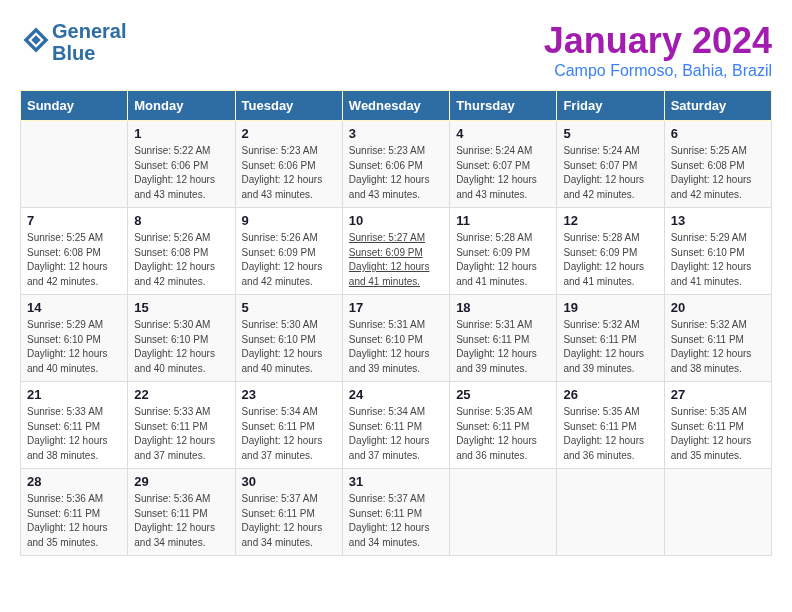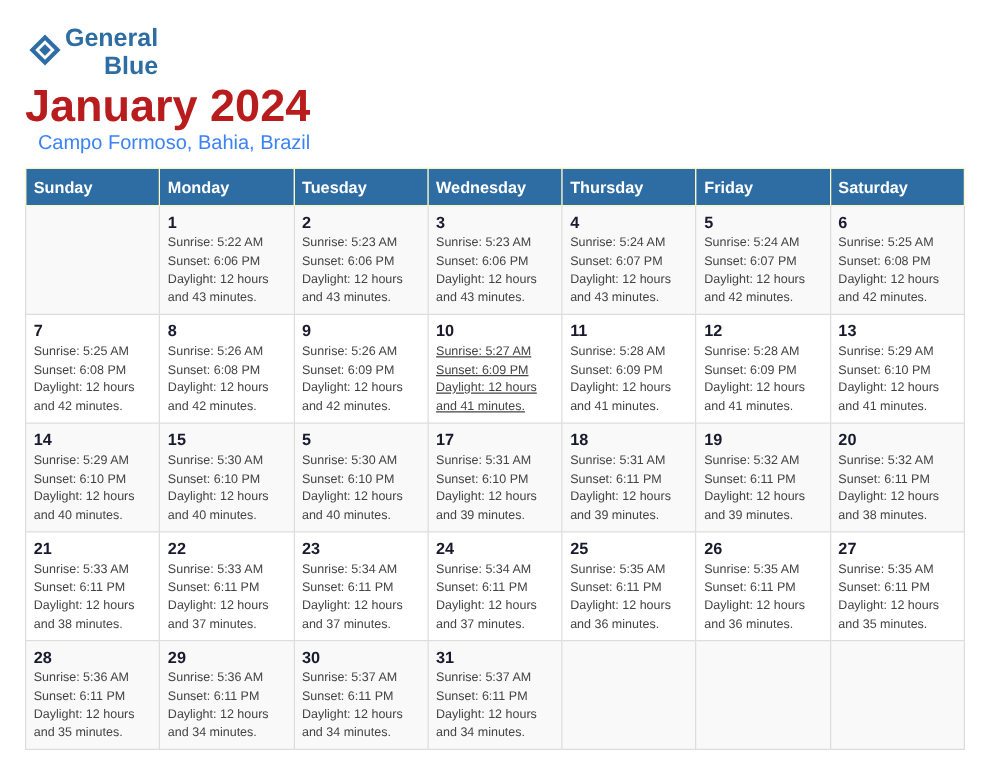--- a/index.html
+++ b/index.html
@@ -8,39 +8,38 @@
       background: #fff;
       width: 792px;
       min-height: 612px;
       padding: 20px;
     }
     .header-section {
       display: flex;
       justify-content: space-between;
       align-items: flex-start;
       margin-bottom: 10px;
-      flex-direction: column;
     }
     .logo {
       display: flex;
       align-items: center;
       gap: 2px;
     }
     .logo-icon {
       width: 28px;
       height: 28px;
       margin-left: 2px;
     }
     .title-section {
       text-align: right;
     }
     .main-title {
       font-size: 36px;
       font-weight: bold;
-      color: #b91c1c;
+      color: #a21caf;
     }
     .subtitle {
       font-size: 16px;
       color: #3b82f6;
     }
     table {
       width: 100%;
       border-collapse: collapse;
       font-size: 11.5px;
     }
@@ -97,21 +96,21 @@
       <svg class="logo-icon" viewBox="0 0 36 36">
         <polygon points="18,2 34,18 18,34 2,18" fill="#2e6da4"></polygon>
         <polygon points="18,8 28,18 18,28 8,18" fill="#fff"></polygon>
         <polygon points="18,12 24,18 18,24 12,18" fill="#2e6da4"></polygon>
       </svg>
     </div>
     <div>
       <div style="font-size:20px;font-weight:bold;color:#1a1a2e;line-height:1.1;">
         <span style="color:#2e6da4;">General</span>
       </div>
-      <div style="font-size:20px;font-weight:bold;color:#2e6da4;line-height:1.1;text-align:right;">Blue</div>
+      <div style="font-size:20px;font-weight:bold;color:#2e6da4;line-height:1.1;">Blue</div>
     </div>
   </div>
   <div class="title-section">
     <div class="main-title">January 2024</div>
     <div class="subtitle">Campo Formoso, Bahia, Brazil</div>
   </div>
 </div>
 
 <table>
   <thead>

